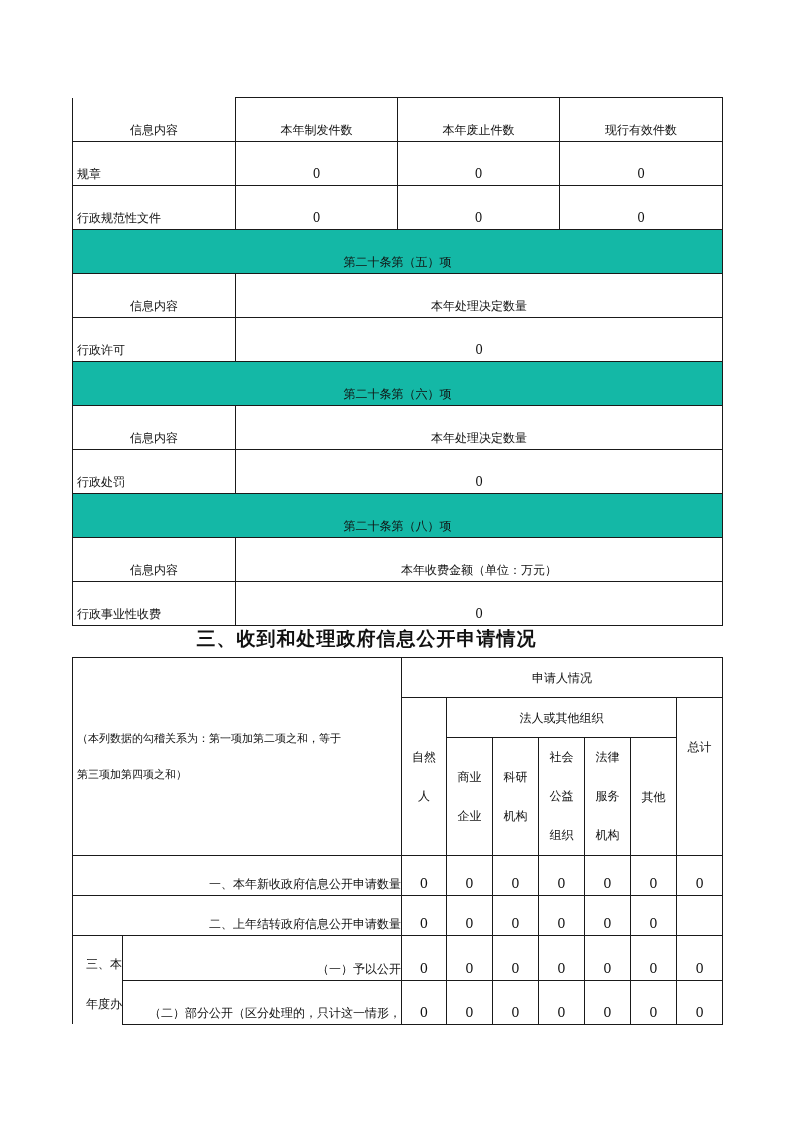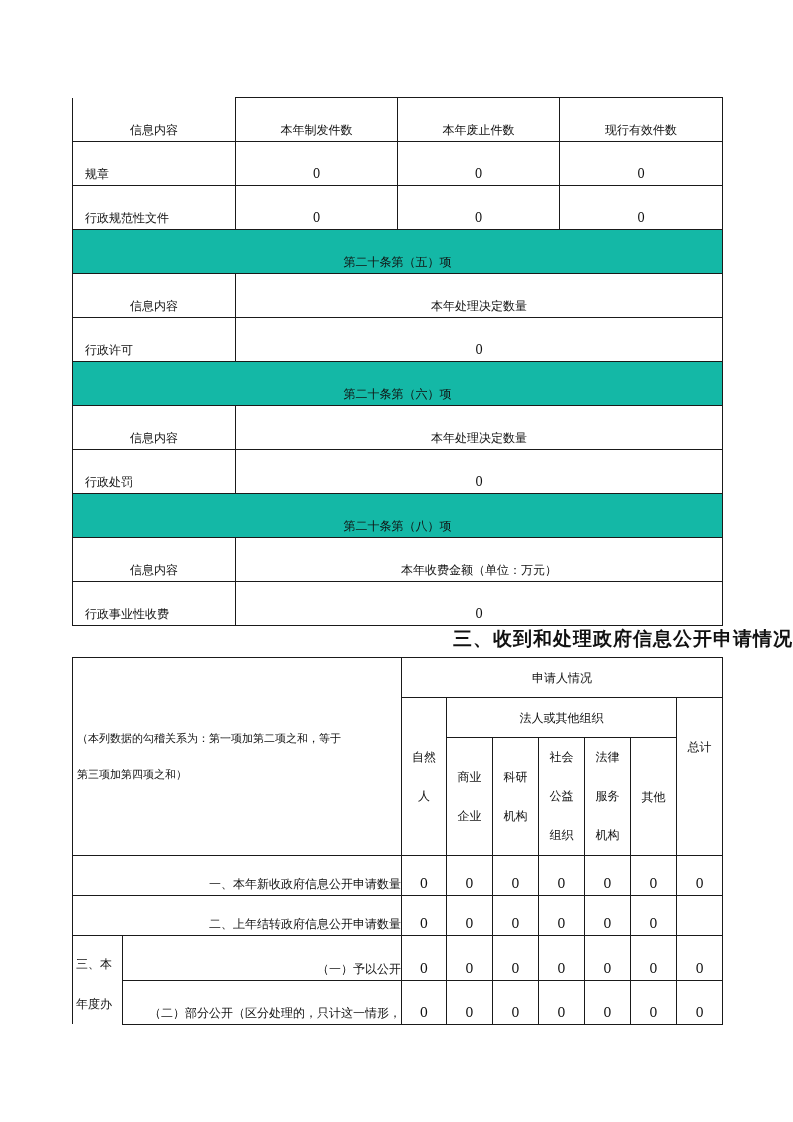--- a/index.html
+++ b/index.html
@@ -2,36 +2,36 @@
 <html><head>
 <meta charset="utf-8">
 <style>
   html, body { margin: 0; padding: 0; background: #ffffff; }
   body { width: 793px; height: 1122px; position: relative; overflow: hidden;
          font-family: "DejaVu Serif", "Liberation Serif", serif; color: #111; }
   table { border-collapse: collapse; position: absolute; table-layout: fixed; }
   td { border: 1.5px solid #1a1a1a; padding: 0; font-size: 12px; line-height: 1; }
   .t1 { left: 72px; top: 97px; width: 650px; }
   .t1 td { height: 38px; }
-  .t1 .lbl { text-align: left; vertical-align: bottom; padding-left: 12px; padding-bottom: 5px; }
+  .t1 .lbl { text-align: left; vertical-align: bottom; padding-left: 4px; padding-bottom: 5px; }
   .t1 .hdr { text-align: center; vertical-align: bottom; padding-bottom: 5px; }
   .t1 .num { text-align: center; vertical-align: bottom; padding-bottom: 5px; }
   .t1 .band { background: #14b8a6; text-align: center; vertical-align: bottom; padding-bottom: 5px; }
   .t1 .noTop { border-top: none; }
-  .title { position: absolute; left: 0; width: 793px; top: 626px; text-align: right;
+  .title { position: absolute; left: 0; width: 793px; top: 626px; text-align: center;
            font-family: "DejaVu Sans", "Liberation Sans", sans-serif; font-size: 19px; font-weight: bold;
            letter-spacing: 1px; }
   .title span { margin-left: -60px; }
   .t2 { left: 72px; top: 657px; width: 650px; }
   .t2 td { text-align: center; vertical-align: middle; }
   .t2 .desc { font-size: 11px; text-align: left; padding-left: 4px; line-height: 36px; margin-left: 12px; }
   .t2 .vt2 { line-height: 39px; }
   .t2 .rowlbl { text-align: right; vertical-align: bottom; padding-left: 3px; padding-bottom: 5px; }
   .t2 .num { vertical-align: bottom; padding-bottom: 5px; font-size: 13px; }
-  .t2 .side { text-align: left; padding-left: 3px; font-size: 12px; line-height: 40px; vertical-align: top; padding-top: 0; }
+  .t2 .side { text-align: right; padding-left: 3px; font-size: 12px; line-height: 40px; vertical-align: top; padding-top: 0; }
 </style>
 </head>
 <body>
 
 <table class="t1">
   <colgroup>
       <col style="width:163px">
       <col style="width:162px">
       <col style="width:162px">
       <col style="width:163px">

